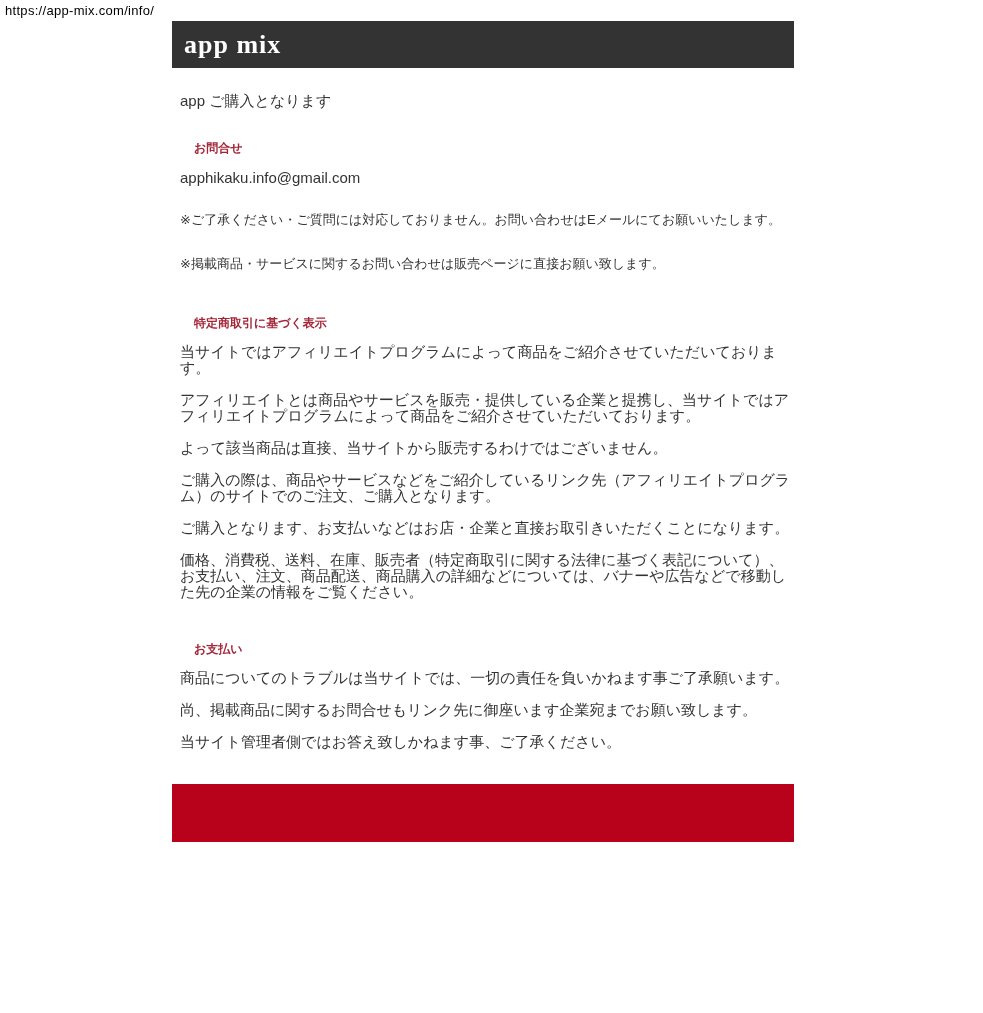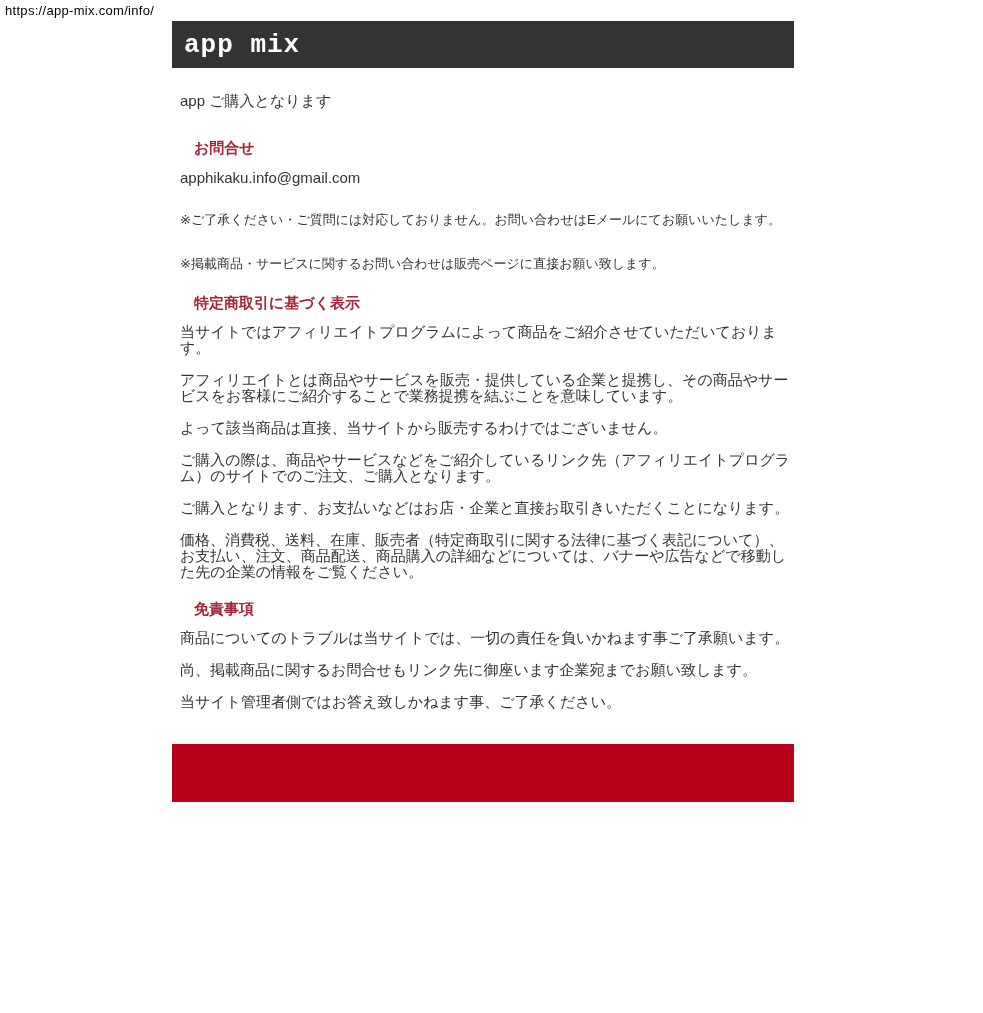--- a/index.html
+++ b/index.html
@@ -13,31 +13,31 @@
     font-family:"Liberation Sans","DejaVu Sans",sans-serif;color:var(--text);}
   .viewport{position:relative;width:794px;height:1013px;background:#fff;overflow:hidden;}
 
   .url-label{position:absolute;top:3px;left:5px;font-size:13px;color:#000;
     letter-spacing:0.3px;}
 
   .content-col{position:absolute;top:21px;left:172px;width:640px;}
 
   .site-header{background:var(--header-bg);height:47px;display:flex;align-items:center;
     padding-left:12px;}
-  .site-title{font-family:Liberation Mono, monospace;font-weight:bold;
+  .site-title{font-family:Liberation Serif, serif;font-weight:bold;
     font-size:26px;color:#ffffff;letter-spacing:1px;margin:0;}
 
   main{padding:0 14px 0 8px;}
 
   .intro{font-size:15px;margin:24px 0 0 0;}
 
-  .section{margin-top:18px;}
+  .section{margin-top:38px;}
   .section-contact{margin-top:26px;}
   .section-heading{display:flex;align-items:flex-start;margin:0 0 10px 0;
-    font-size:15px;font-weight:bold;color:var(--accent);line-height:22px;}
+    font-size:12px;font-weight:bold;color:var(--accent);line-height:22px;}
   .accent-bar{width:5px;background:var(--accent);margin-right:9px;flex:0 0 5px;}
 
   .email{font-size:15px;margin:0 0 0 0;}
   .note{font-size:13px;margin:24px 0 0 0;line-height:20px;}
 
   .para{font-size:15px;line-height:16px;margin:0 0 16px 0;}
   .para:last-child{margin-bottom:0;}
 
   .site-footer{margin-top:34px;background:var(--footer-bg);color:#ffffff;
     text-align:center;padding:28px 10px 30px 10px;}
@@ -68,31 +68,31 @@
         <p class="note">※ご了承ください・ご質問には対応しておりません。お問い合わせはEメールにてお願いいたします。</p>
         <p class="note">※掲載商品・サービスに関するお問い合わせは販売ページに直接お願い致します。</p>
       </section>
 
       <section class="section">
         <h2 class="section-heading">
           <span class="accent-bar"></span>
           <span>特定商取引に基づく表示</span>
         </h2>
         <p class="para">当サイトではアフィリエイトプログラムによって商品をご紹介させていただいております。</p>
-        <p class="para">アフィリエイトとは商品やサービスを販売・提供している企業と提携し、その商品やサービスをお客様にご紹介することで業務提携を結ぶことを意味しています。</p>
+        <p class="para">アフィリエイトとは商品やサービスを販売・提供している企業と提携し、当サイトではアフィリエイトプログラムによって商品をご紹介させていただいております。</p>
         <p class="para">よって該当商品は直接、当サイトから販売するわけではございません。</p>
         <p class="para">ご購入の際は、商品やサービスなどをご紹介しているリンク先（アフィリエイトプログラム）のサイトでのご注文、ご購入となります。</p>
         <p class="para">ご購入となります、お支払いなどはお店・企業と直接お取引きいただくことになります。</p>
         <p class="para">価格、消費税、送料、在庫、販売者（特定商取引に関する法律に基づく表記について）、お支払い、注文、商品配送、商品購入の詳細などについては、バナーや広告などで移動した先の企業の情報をご覧ください。</p>
       </section>
 
       <section class="section">
         <h2 class="section-heading">
           <span class="accent-bar"></span>
-          <span>免責事項</span>
+          <span>お支払い</span>
         </h2>
         <p class="para">商品についてのトラブルは当サイトでは、一切の責任を負いかねます事ご了承願います。</p>
         <p class="para">尚、掲載商品に関するお問合せもリンク先に御座います企業宛までお願い致します。</p>
         <p class="para">当サイト管理者側ではお答え致しかねます事、ご了承ください。</p>
       </section>
 
     </main>
 
     <footer class="site-footer">
       

